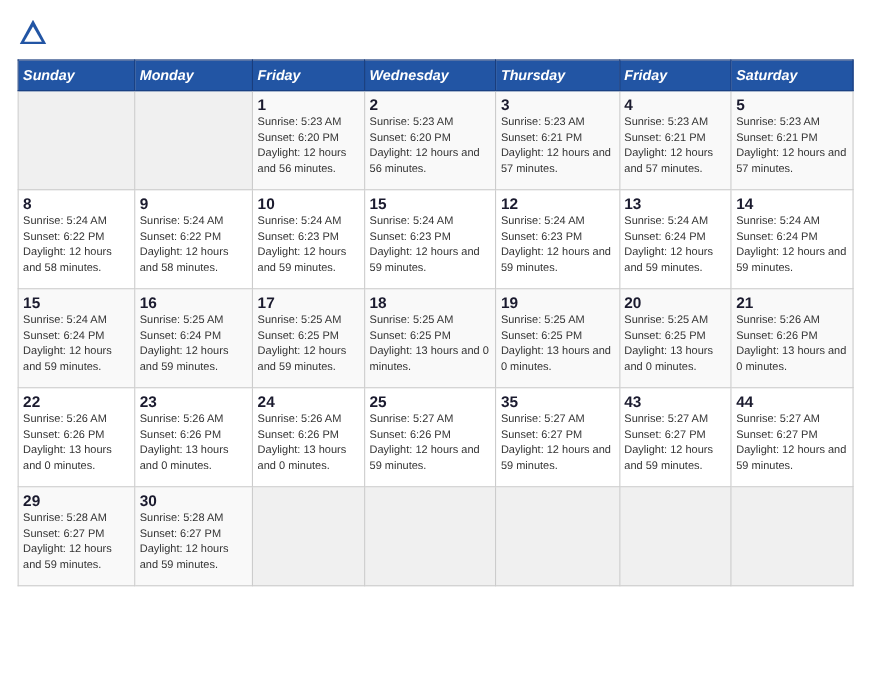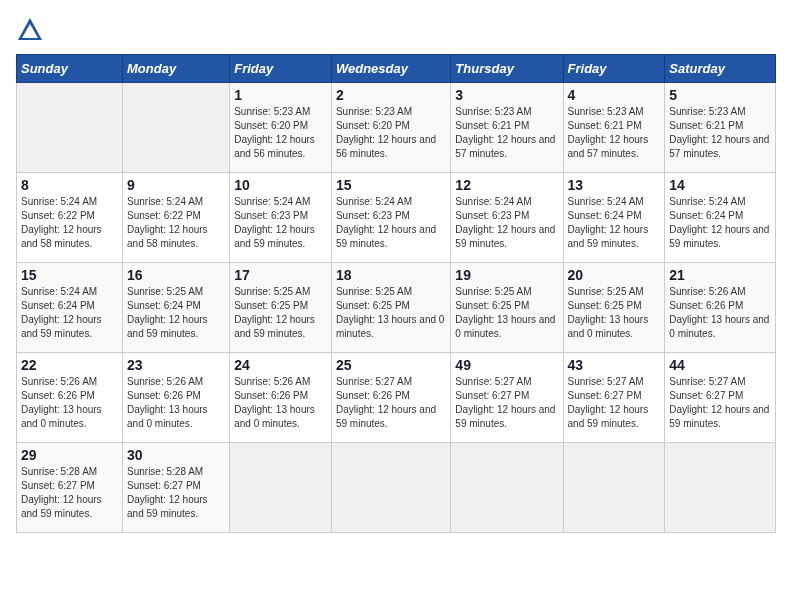--- a/index.html
+++ b/index.html
@@ -176,21 +176,21 @@
       </tr>
       <tr>
         <td><span class="day-number">22</span>
 <span class="day-info">Sunrise: 5:26 AM<br>Sunset: 6:26 PM<br>Daylight: 13 hours and 0 minutes.</span></td>
         <td><span class="day-number">23</span>
 <span class="day-info">Sunrise: 5:26 AM<br>Sunset: 6:26 PM<br>Daylight: 13 hours and 0 minutes.</span></td>
         <td><span class="day-number">24</span>
 <span class="day-info">Sunrise: 5:26 AM<br>Sunset: 6:26 PM<br>Daylight: 13 hours and 0 minutes.</span></td>
         <td><span class="day-number">25</span>
 <span class="day-info">Sunrise: 5:27 AM<br>Sunset: 6:26 PM<br>Daylight: 12 hours and 59 minutes.</span></td>
-        <td><span class="day-number">49</span>
+        <td><span class="day-number">35</span>
 <span class="day-info">Sunrise: 5:27 AM<br>Sunset: 6:27 PM<br>Daylight: 12 hours and 59 minutes.</span></td>
         <td><span class="day-number">43</span>
 <span class="day-info">Sunrise: 5:27 AM<br>Sunset: 6:27 PM<br>Daylight: 12 hours and 59 minutes.</span></td>
         <td><span class="day-number">44</span>
 <span class="day-info">Sunrise: 5:27 AM<br>Sunset: 6:27 PM<br>Daylight: 12 hours and 59 minutes.</span></td>
       </tr>
       <tr>
         <td><span class="day-number">29</span>
 <span class="day-info">Sunrise: 5:28 AM<br>Sunset: 6:27 PM<br>Daylight: 12 hours and 59 minutes.</span></td>
         <td><span class="day-number">30</span>

